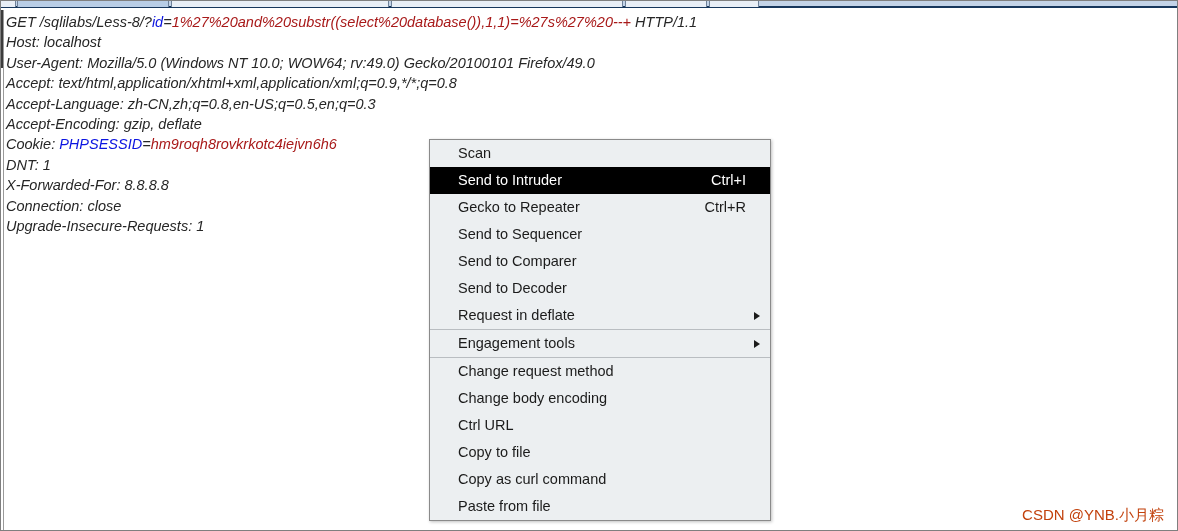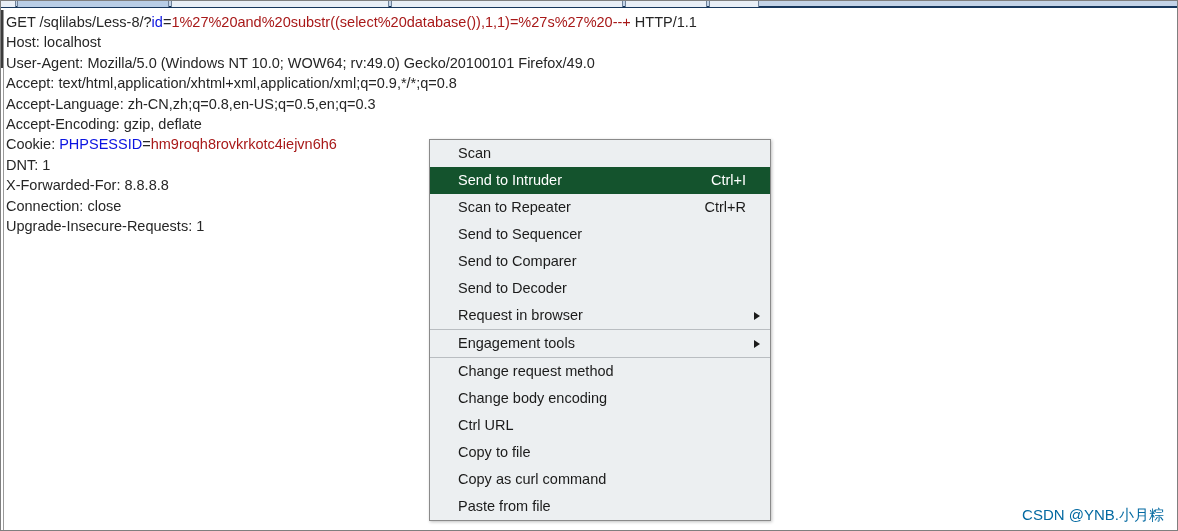--- a/index.html
+++ b/index.html
@@ -38,20 +38,21 @@
   #tab-strip .tab.plain  { background: #e8eef6; }
 
   
   #request-pane {
     position: absolute;
     left: 0; top: 10px;
     width: 1178px;
     height: 521px;
     background: #ffffff;
     overflow: hidden;
+    font-style: italic;
   }
   #left-gutter {
     position: absolute;
     left: 0; top: 0;
     width: 3px; height: 521px;
     background: #ffffff;
     border-right: 1px solid #9a9a9a;
   }
   #left-gutter .thumb {
     position: absolute;
@@ -89,21 +90,21 @@
   }
   #context-menu .mi {
     position: relative;
     height: 27px;
     line-height: 27px;
     padding: 0 10px 0 28px;
     white-space: nowrap;
     box-sizing: border-box;
   }
   #context-menu .mi.sel {
-    background: #14532d;
+    background: #000000;
     color: #ffffff;
   }
   #context-menu .mi .label {
     display: inline-block;
     vertical-align: top;
   }
   #context-menu .mi .accel {
     position: absolute;
     right: 24px; top: 0;
     line-height: 27px;
@@ -121,21 +122,21 @@
     background: #b9bdc1;
     margin: 0;
   }
 
   
   #watermark {
     position: absolute;
     right: 14px;
     bottom: 6px;
     font-size: 15px;
-    color: #0369a1;
+    color: #c2410c;
     white-space: nowrap;
     user-select: none;
   }
 
   
   #outer-frame {
     position: absolute;
     left: 0; top: 0;
     width: 1178px; height: 531px;
     border: 1px solid #7f7f7f;
@@ -161,25 +162,25 @@
     <div class="thumb"></div>
   </div>
 
   <div id="request-text"><span class="ln"><span>GET /sqlilabs/Less-8/?</span><span class="tok-blue">id</span><span>=</span><span class="tok-red">1%27%20and%20substr((select%20database()),1,1)=%27s%27%20--+</span><span> HTTP/1.1</span></span><span class="ln"><span>Host: localhost</span></span><span class="ln"><span>User-Agent: Mozilla/5.0 (Windows NT 10.0; WOW64; rv:49.0) Gecko/20100101 Firefox/49.0</span></span><span class="ln"><span>Accept: text/html,application/xhtml+xml,application/xml;q=0.9,*/*;q=0.8</span></span><span class="ln"><span>Accept-Language: zh-CN,zh;q=0.8,en-US;q=0.5,en;q=0.3</span></span><span class="ln"><span>Accept-Encoding: gzip, deflate</span></span><span class="ln"><span>Cookie: </span><span class="tok-blue">PHPSESSID</span><span>=</span><span class="tok-red">hm9roqh8rovkrkotc4iejvn6h6</span></span><span class="ln"><span>DNT: 1</span></span><span class="ln"><span>X-Forwarded-For: 8.8.8.8</span></span><span class="ln"><span>Connection: close</span></span><span class="ln"><span>Upgrade-Insecure-Requests: 1</span></span></div>
 
 </div>
 
 <div id="context-menu">
     <div class="mi"><span class="label">Scan</span></div>
     <div class="mi sel"><span class="label">Send to Intruder</span><span class="accel">Ctrl+I</span></div>
-    <div class="mi"><span class="label">Scan to Repeater</span><span class="accel">Ctrl+R</span></div>
+    <div class="mi"><span class="label">Gecko to Repeater</span><span class="accel">Ctrl+R</span></div>
     <div class="mi"><span class="label">Send to Sequencer</span></div>
     <div class="mi"><span class="label">Send to Comparer</span></div>
     <div class="mi"><span class="label">Send to Decoder</span></div>
-    <div class="mi"><span class="label">Request in browser</span><span class="arrow"></span></div>
+    <div class="mi"><span class="label">Request in deflate</span><span class="arrow"></span></div>
     <div class="sep"></div>
     <div class="mi"><span class="label">Engagement tools</span><span class="arrow"></span></div>
     <div class="sep"></div>
     <div class="mi"><span class="label">Change request method</span></div>
     <div class="mi"><span class="label">Change body encoding</span></div>
     <div class="mi"><span class="label">Ctrl URL</span></div>
     <div class="mi"><span class="label">Copy to file</span></div>
     <div class="mi"><span class="label">Copy as curl command</span></div>
     <div class="mi"><span class="label">Paste from file</span></div>
   </div>

